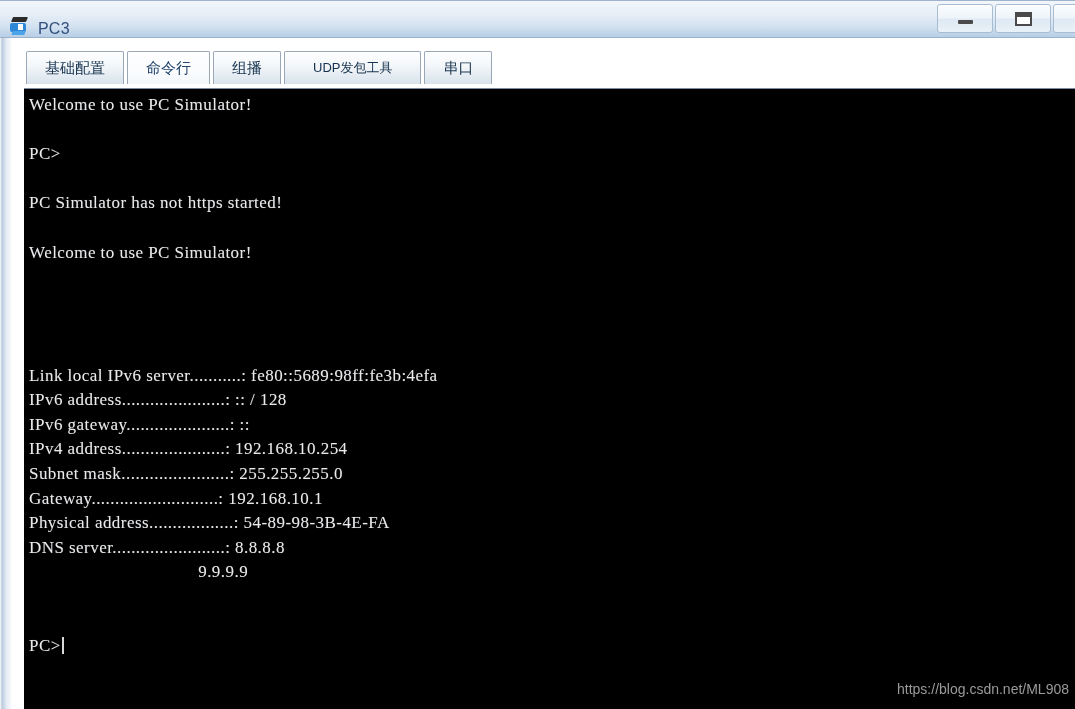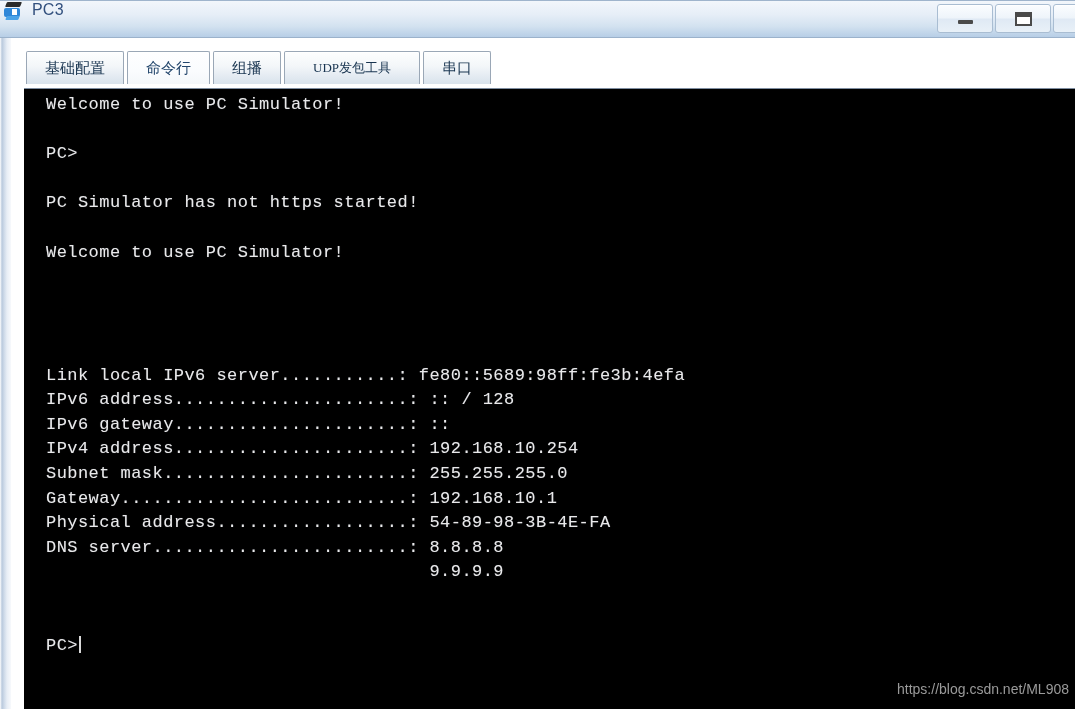--- a/index.html
+++ b/index.html
@@ -34,24 +34,24 @@
     position: absolute;
     left: 0; top: 0;
     width: 1075px;
     height: 38px;
     background: linear-gradient(to bottom, #f2f6fb 0%, #e6eef7 38%, #d3e2f0 70%, #b7cee6 100%);
     border-top: 1px solid #9fb4cc;
     border-bottom: 1px solid #9bb2cb;
   }
   .titlebar-inner {
     position: absolute;
-    left: 3px; top: 0;
+    left: 9px; top: 0;
     height: 37px;
     display: flex;
-    align-items: flex-start;
+    align-items: flex-end;
     gap: 7px;
   }
   .app-icon {
     width: 22px; height: 22px;
     position: relative;
     flex: 0 0 auto;
   }
   .app-icon .ic-bar-top {
     position: absolute;
     left: 3px; top: 1px;
@@ -143,21 +143,21 @@
     display: flex;
     align-items: center;
     justify-content: center;
     border: 1px solid #9aa7b6;
     border-bottom: none;
     border-radius: 2px 2px 0 0;
     margin-right: 3px;
     background: linear-gradient(to bottom, #fdfefe 0%, #f3f6f9 45%, #e4ebf2 75%, #d9e3ec 100%);
     color: #17334f;
     font-size: 15px;
-    font-family: Liberation Serif, serif;
+    font-family: Liberation Sans, sans-serif;
     white-space: nowrap;
     box-shadow: inset 0 1px 0 #ffffff;
   }
   .tab.selected {
     background: linear-gradient(to bottom, #fefeff 0%, #fafcfe 60%, #f4f7fa 100%);
     color: #23466c;
   }
   .tab.small {
     font-size: 13px;
     padding: 0 28px;
@@ -169,21 +169,22 @@
     left: 24px; top: 88px;
     width: 1051px;
     height: 621px;
     background: #000000;
     border-top: 1px solid #7e8da0;
     overflow: hidden;
     font-family: "Liberation Mono", "DejaVu Sans Mono", monospace;
   }
   .term-inner {
     position: relative;
-    padding: 4px 0 0 22px;
+    padding: 4px 0 0 5px;
+    font-family: Liberation Serif, serif;
   }
   .line {
     height: 24.6px;
     line-height: 24.6px;
     font-size: 17px;
     color: #e9e9ea;
     white-space: pre;
     letter-spacing: 0.45px;
     text-shadow: 0 0 1px rgba(180,190,210,0.35);
   }

